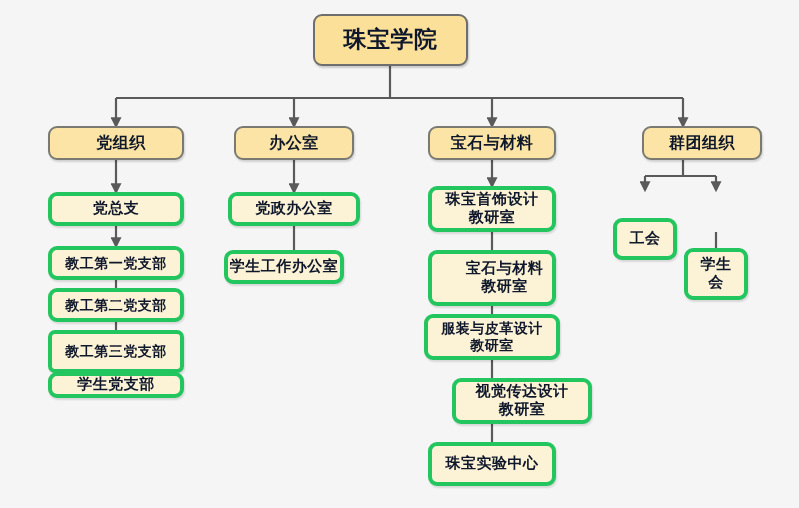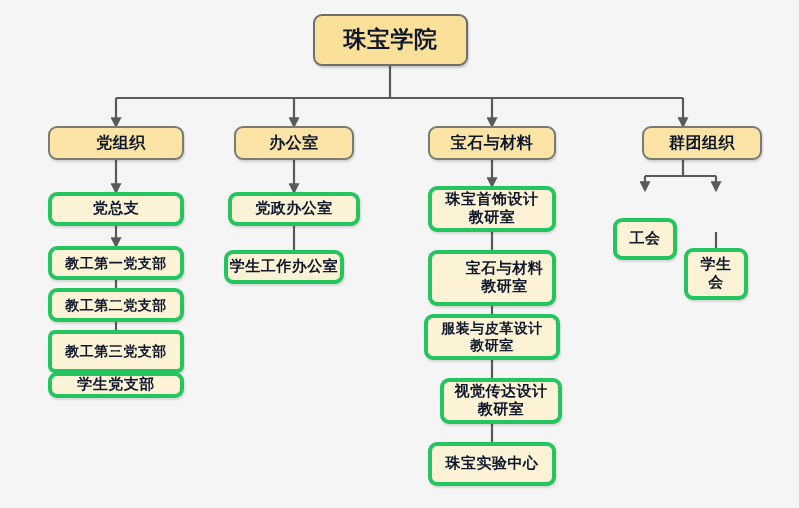--- a/index.html
+++ b/index.html
@@ -141,21 +141,21 @@
 
   <div class="node leaf" style="left:428px; top:186px; width:128px; height:46px;">珠宝首饰设计
 教研室</div>
 
   <div class="node leaf" style="left:428px; top:250px; width:128px; height:56px;padding-left:25px;">宝石与材料
 教研室</div>
 
   <div class="node leaf small" style="left:424px; top:314px; width:136px; height:46px;">服装与皮革设计
 教研室</div>
 
-  <div class="node leaf" style="left:440px; top:378px; width:122px; height:46px;">视觉传达设计
+  <div class="node leaf" style="left:452px; top:378px; width:140px; height:46px;">视觉传达设计
 教研室</div>
 
   <div class="node leaf" style="left:428px; top:442px; width:128px; height:44px;">珠宝实验中心</div>
 
   <div class="node leaf" style="left:613px; top:190px; width:64px; height:42px;margin-top:28px;">工会</div>
 
 
   <div class="node leaf tiny" style="left:684px; top:248px; width:64px; height:52px;">学生
 会</div>
 

